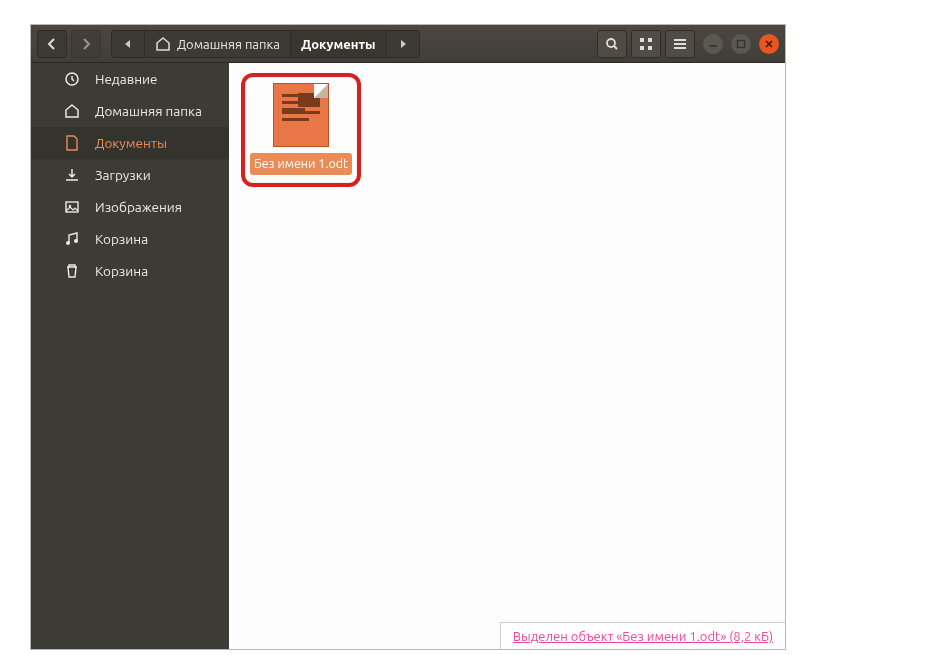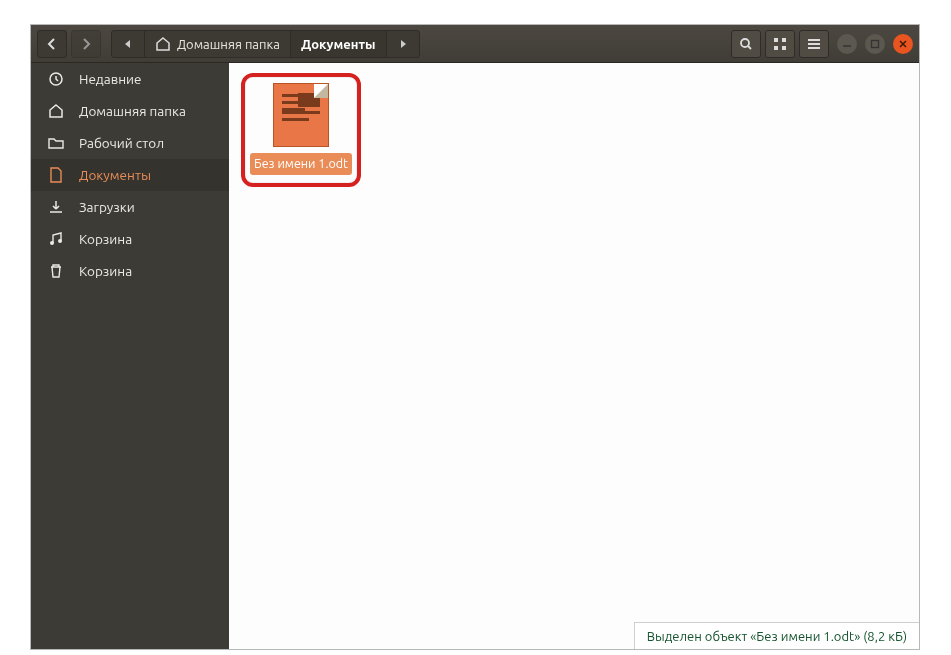--- a/index.html
+++ b/index.html
@@ -1,39 +1,39 @@
 <!DOCTYPE html>
 <html><head>
 <meta charset="utf-8">
 <style>
 * { margin:0; padding:0; box-sizing:border-box; font-family:Ubuntu,Cantarell,sans-serif; }
 body { background:#fff; width:951px; height:655px; position:relative; }
-.window { position:absolute; left:30px; top:24px; width:890px; height:626px; background:#f9f9f9; display:flex; flex-direction:column; border:1px solid #b8b8b8; }
+.window { position:absolute; left:30px; top:24px; width:756px; height:626px; background:#f9f9f9; display:flex; flex-direction:column; border:1px solid #b8b8b8; }
 .titlebar { height:38px; background:linear-gradient(#4c4841,#403d37); display:flex; align-items:center; padding:0 6px; gap:4px; border-bottom:1px solid #2b2824; }
 .tb-btn { width:30px; height:28px; background:#504c44; border:1px solid #2f2c27; border-radius:3px; display:flex; align-items:center; justify-content:center; color:#ddd; cursor:pointer; }
 .tb-btn.navg { background:#3d3a33; }
 .pathbar { display:flex; align-items:center; margin-left:6px; height:28px; border:1px solid #2f2c27; border-radius:3px; overflow:hidden; background:#3d3a33; }
 .path-seg { display:flex; align-items:center; gap:6px; padding:0 10px; height:100%; color:#e8e5df; font-size:13px; cursor:pointer; border-right:1px solid #2f2c27; }
 .path-seg.active { background:#39362f; font-weight:700; color:#fff; }
 .spacer { flex:1; }
 .win-ctrl { width:20px;height:20px;border-radius:50%;display:flex;align-items:center;justify-content:center;margin-left:4px;background:#5b584f;color:#2a2a2a;font-size:11px;cursor:pointer; }
 .win-ctrl.close { background:#e95420; }
 .body { flex:1; display:flex; min-height:0; }
 .sidebar { width:198px; background:#3c3b36; color:#ece9e2; display:flex; flex-direction:column; font-size:13.5px; }
-.side-item { display:flex; align-items:center; gap:14px; padding:8px 14px 8px 16px; cursor:pointer; color:#ece9e2; }
+.side-item { display:flex; align-items:center; gap:14px; padding:8px 14px 8px 32px; cursor:pointer; color:#ece9e2; }
 .side-item.active { color:#e98c57; background:#34332e; }
 .side-icon { width:18px;display:flex;justify-content:center;color:inherit; }
 .main { flex:1; background:#fdfdfd; position:relative; }
 .file-sel { position:absolute; left:12px; top:10px; width:120px; border:4px solid #d62121; border-radius:12px; padding:6px 4px 8px 4px; display:flex; flex-direction:column; align-items:center; box-shadow:0 0 0 1px rgba(0,0,0,.05) inset; }
 .file-icon { width:56px;height:64px; background:#e97646; position:relative; border:1px solid #b95425; display:flex; flex-direction:column; padding:10px 8px 6px 8px; gap:4px; }
 .file-icon .fold { position:absolute; top:0; right:0; width:14px; height:14px; background:linear-gradient(135deg,#fff 49%,#c4b79f 51%); }
 .file-icon .line { height:3px; background:#7a3a1c; }
 .file-icon .img { height:14px;width:22px;background:#7a3a1c;align-self:flex-end;margin-top:-22px; }
 .file-label { margin-top:6px; background:#e98c57; color:#fff; font-size:12.5px; text-align:center; padding:3px 4px; border-radius:3px; line-height:1.25; }
-.statusbar { position:absolute; right:0; bottom:0; background:#fff; border:1px solid #cfcfcf; border-right:none; border-bottom:none; padding:6px 12px; font-size:13px; color:#14532d; }
+.statusbar { position:absolute; right:0; bottom:0; background:#fff; border:1px solid #cfcfcf; border-right:none; border-bottom:none; padding:6px 12px; font-size:13px; color:#ec4899;text-decoration:underline; }
 svg { width:16px;height:16px;display:block; }
 </style>
 </head>
 <body>
 
 <div class="window">
 
   <div class="titlebar">
     <div class="tb-btn navg">
       <svg viewBox="0 0 16 16">
@@ -115,43 +115,45 @@
         <span>Недавние</span>
       </div>
       <div class="side-item">
         <span class="side-icon">
             <svg viewBox="0 0 16 16">
               <path d="M8 2l6 5v7H2V7z" stroke="currentColor" stroke-width="1.5" fill="none"></path>
             </svg>
           </span>
         <span>Домашняя папка</span>
       </div>
-      <div class="side-item">
-        <span class="side-icon">
-            <svg viewBox="0 0 16 16">
-              <path d="M1 4h5l2 2h7v7H1z" stroke="currentColor" stroke-width="1.4" fill="none"></path>
-            </svg>
-          </span>
-        <span>Рабочий стол</span>
-      </div>
       <div class="side-item active">
         <span class="side-icon">
             <svg viewBox="0 0 16 16">
               <path d="M3 1h7l3 3v11H3z" stroke="currentColor" stroke-width="1.4" fill="none"></path>
             </svg>
           </span>
         <span>Документы</span>
       </div>
       <div class="side-item">
         <span class="side-icon">
             <svg viewBox="0 0 16 16">
               <path d="M8 2v8m0 0l-3-3m3 3l3-3M2 13h12" stroke="currentColor" stroke-width="1.5" fill="none"></path>
             </svg>
           </span>
         <span>Загрузки</span>
+      </div>
+      <div class="side-item">
+        <span class="side-icon">
+            <svg viewBox="0 0 16 16">
+              <rect x="2" y="3" width="12" height="10" stroke="currentColor" stroke-width="1.4" fill="none"></rect>
+              <circle cx="6" cy="7" r="1.2" fill="currentColor"></circle>
+              <path d="M2 12l4-4 3 3 2-2 3 3" stroke="currentColor" stroke-width="1.2" fill="none"></path>
+            </svg>
+          </span>
+        <span>Изображения</span>
       </div>
       <div class="side-item">
         <span class="side-icon">
             <svg viewBox="0 0 16 16">
               <path d="M5 12V4l8-2v8" stroke="currentColor" stroke-width="1.4" fill="none"></path>
               <circle cx="4" cy="12" r="2" fill="currentColor"></circle>
               <circle cx="12" cy="10" r="2" fill="currentColor"></circle>
             </svg>
           </span>
         <span>Корзина</span>

